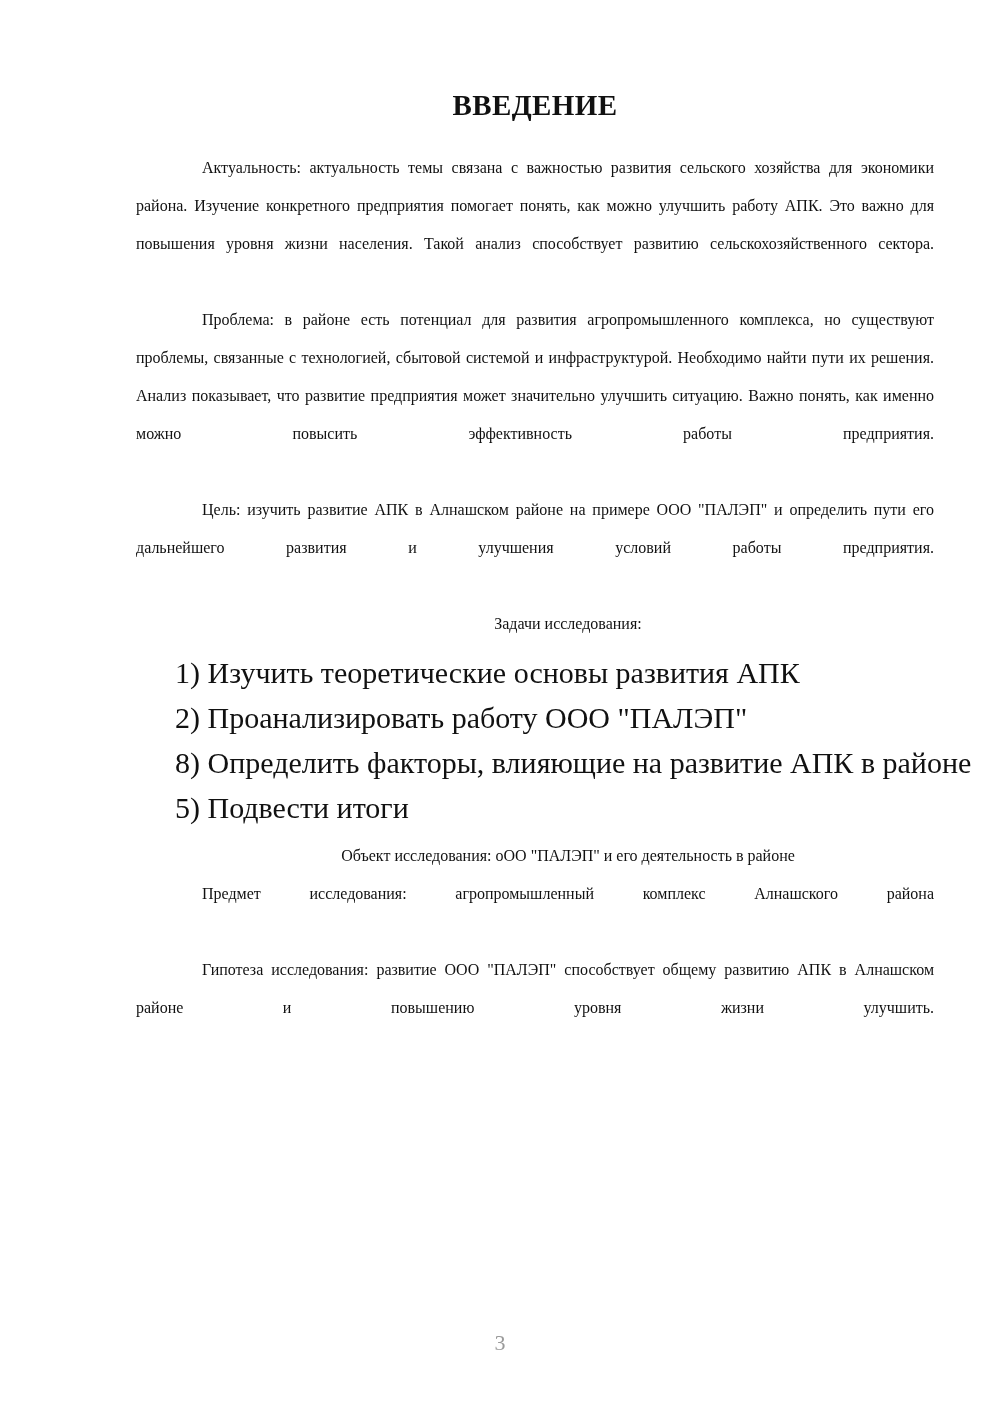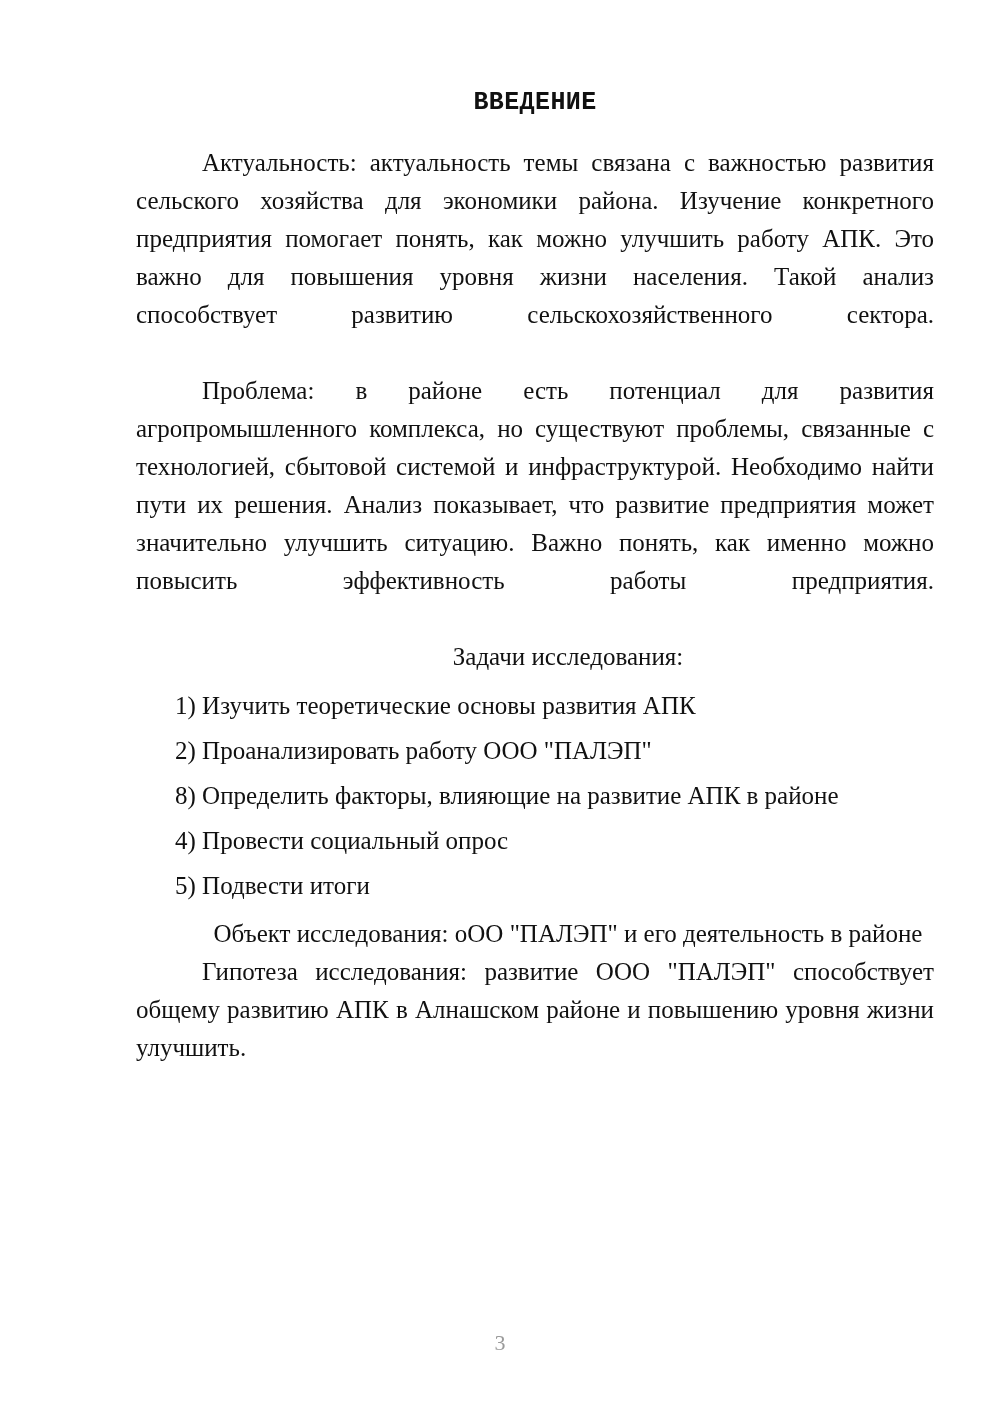--- a/index.html
+++ b/index.html
@@ -22,31 +22,30 @@
   }
 
   .content {
     position: absolute;
     left: 136px;
     top: 88px;
     width: 798px;
   }
 
   .doc-title {
-    font-size: 25px;
+    font-size: 29px;
     font-weight: bold;
     text-align: center;
     letter-spacing: 0.4px;
     line-height: 1.2;
     margin: 0 0 26px 0;
-    font-family: Liberation Mono, monospace;
   }
 
   .para {
-    font-size: 25px;
+    font-size: 16px;
     line-height: 38px;
     text-align: justify;
     text-justify: inter-word;
     text-indent: 66px;
     margin: 0;
     hyphens: none;
   }
 
   
   .para::after {
@@ -60,21 +59,21 @@
   }
   .para.no-justify::after { content: none; }
 
   .list {
     list-style: none;
     margin: 0;
     padding: 0;
   }
 
   .list-item {
-    font-size: 25px;
+    font-size: 30px;
     line-height: 45px;
     text-align: left;
     margin: 0;
     padding-left: 39px;
     text-indent: 0;
     white-space: nowrap;
   }
 
   .spacer-sm { height: 7px; }
 
@@ -95,37 +94,38 @@
 <div class="page">
 
   <div class="content">
 
     <h1 class="doc-title">ВВЕДЕНИЕ</h1>
 
     <p class="para">Актуальность: актуальность темы связана с важностью развития сельского хозяйства для экономики района. Изучение конкретного предприятия помогает понять, как можно улучшить работу АПК. Это важно для повышения уровня жизни населения. Такой анализ способствует развитию сельскохозяйственного сектора.</p>
 
     <p class="para">Проблема: в районе есть потенциал для развития агропромышленного комплекса, но существуют проблемы, связанные с технологией, сбытовой системой и инфраструктурой. Необходимо найти пути их решения. Анализ показывает, что развитие предприятия может значительно улучшить ситуацию. Важно понять, как именно можно повысить эффективность работы предприятия.</p>
 
+    <p class="para">Цель: изучить развитие АПК в Алнашском районе на примере ООО "ПАЛЭП" и определить пути его дальнейшего развития и улучшения условий работы предприятия.</p>
 
     <p class="para no-justify">Задачи исследования:</p>
 
     <div class="spacer-sm"></div>
 
     <ul class="list">
       <li class="list-item">1) Изучить теоретические основы развития АПК</li>
       <li class="list-item">2) Проанализировать работу ООО "ПАЛЭП"</li>
       <li class="list-item">8) Определить факторы, влияющие на развитие АПК в районе</li>
-      <li class="list-item">4) Провести социальный опрос</li>
       <li class="list-item">5) Подвести итоги</li>
     </ul>
 
     <div class="spacer-sm"></div>
 
     <p class="para no-justify">Объект исследования: оОО "ПАЛЭП" и его деятельность в районе</p>
 
+    <p class="para">Предмет исследования: агропромышленный комплекс Алнашского района</p>
 
     <p class="para">Гипотеза исследования: развитие ООО "ПАЛЭП" способствует общему развитию АПК в Алнашском районе и повышению уровня жизни улучшить.</p>
 
 
     <div class="spacer-sm"></div>
 
   </div>
 
   <div class="page-number">3</div>
 

